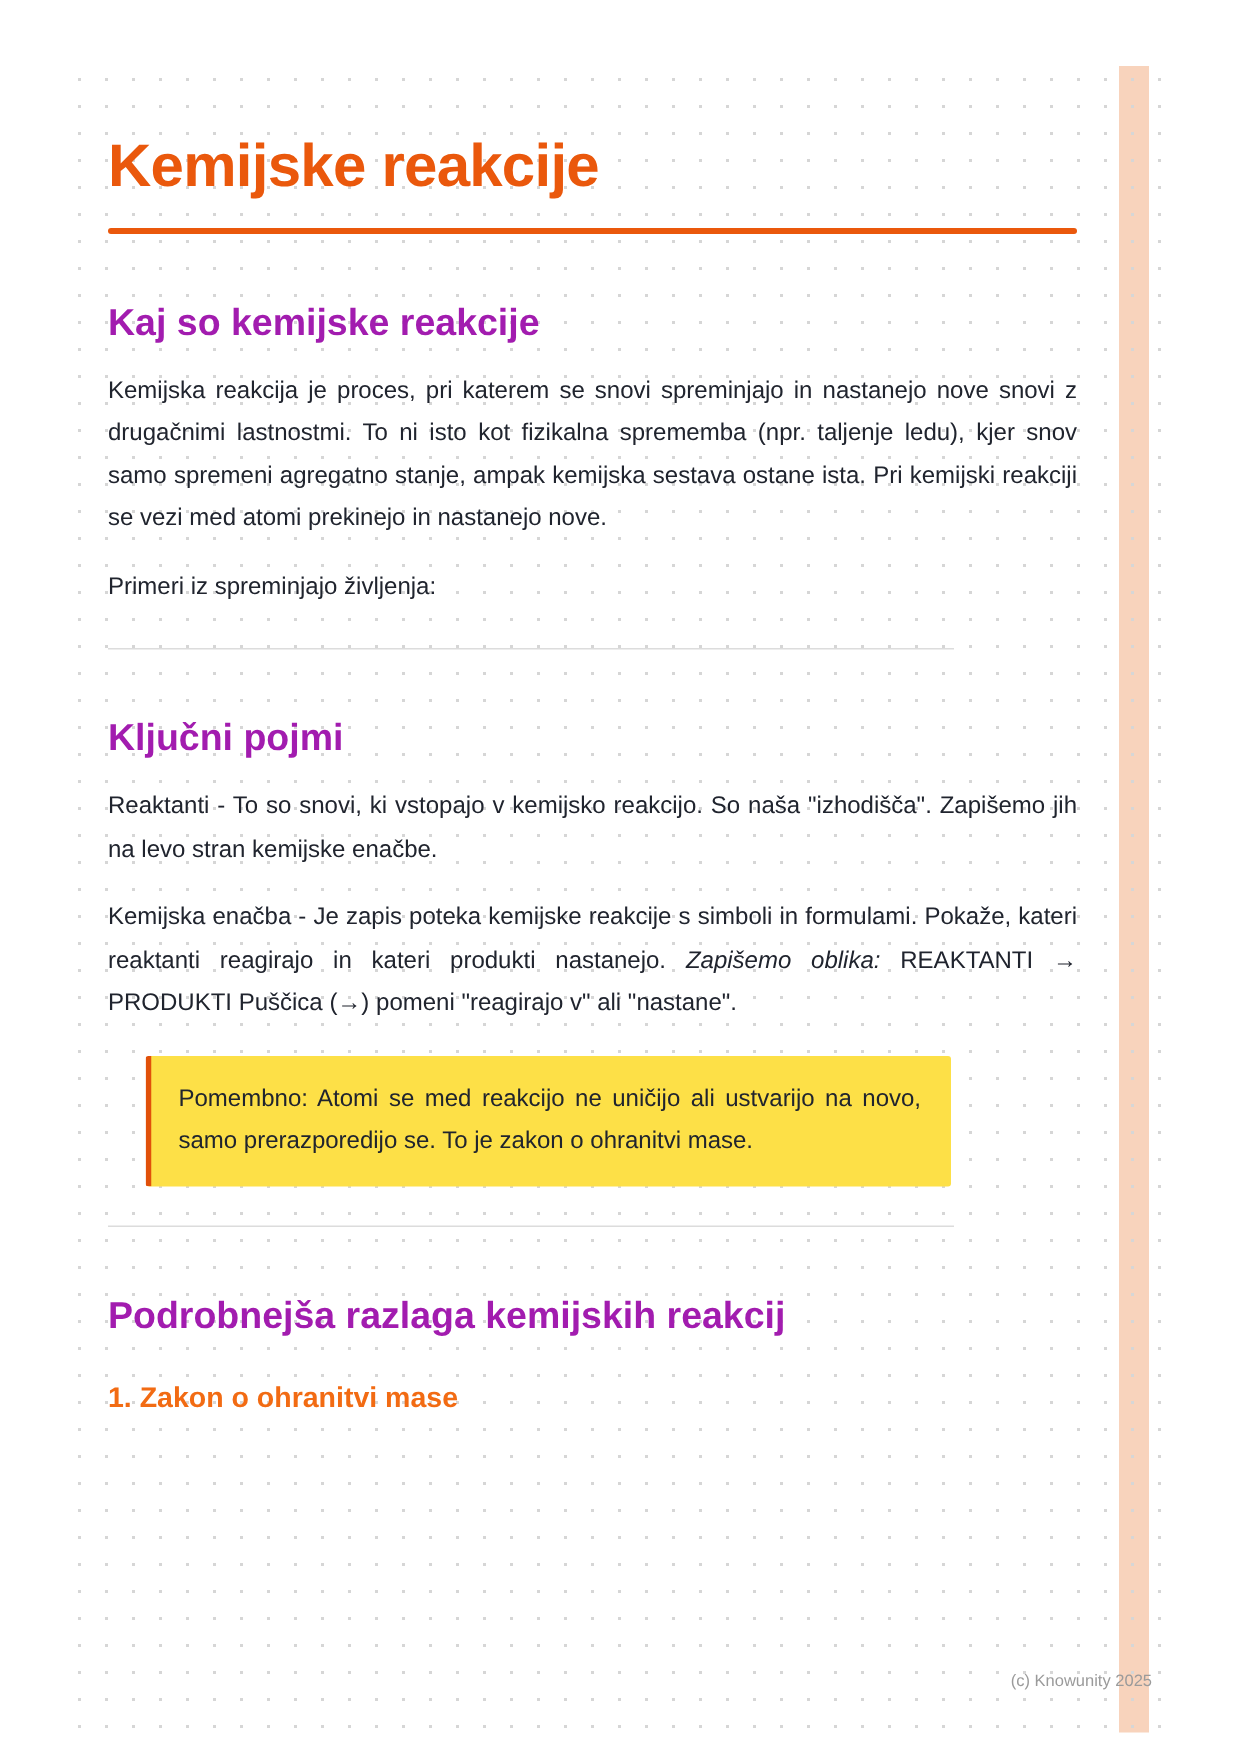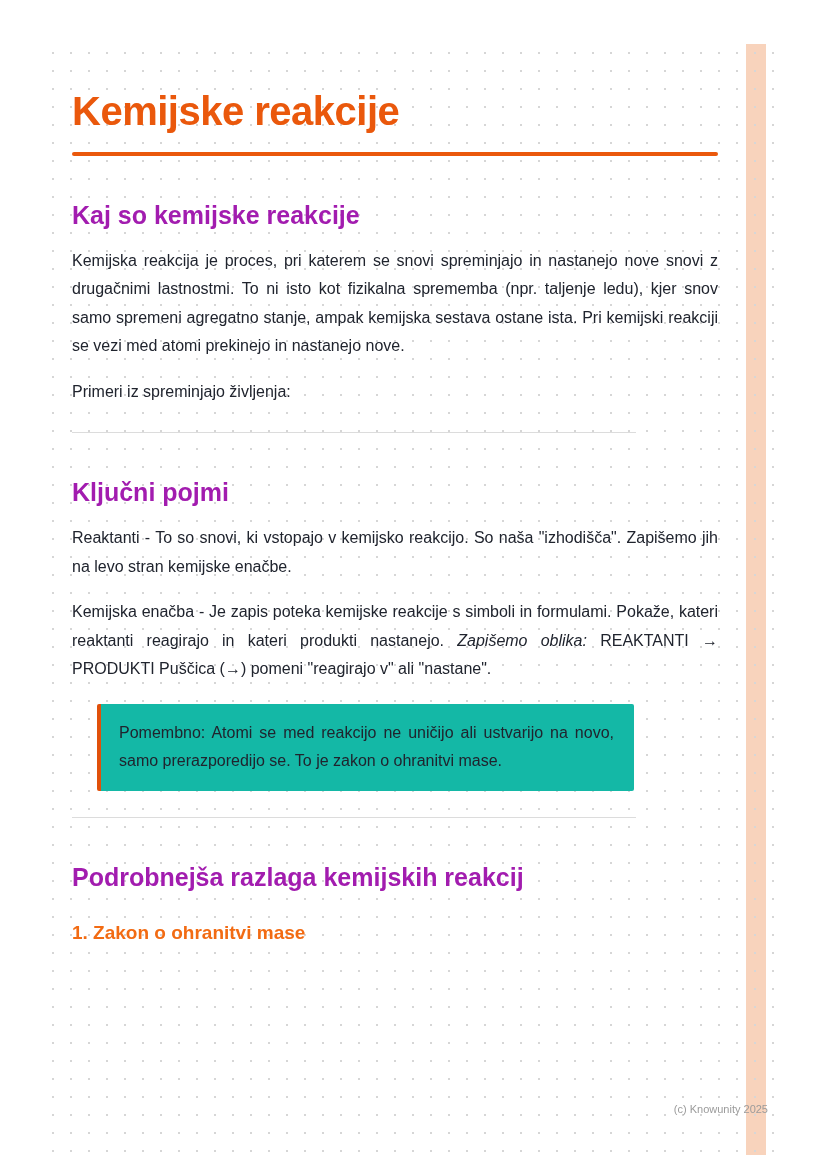--- a/index.html
+++ b/index.html
@@ -78,37 +78,37 @@
   hr.divider {
     border: none;
     border-top: 1px solid #dcdcdc;
     margin-top: 26px;
     width: 564px;
   }
   .callout {
     margin-top: 20px;
     margin-left: 25px;
     width: 537px;
-    background: #14b8a6;
+    background: #fde047;
     border-left: 4px solid #e1500a;
     border-radius: 2px;
     padding: 15px 20px 15px 18px;
   }
   .callout p {
     font-size: 16px;
     line-height: 1.78;
     text-align: justify;
     color: #20242e;
   }
   strong { font-weight: 400; }
   em { font-style: italic; }
   .footer-credit {
     position: absolute;
     right: 60px;
-    bottom: 56px;
+    bottom: 44px;
     font-size: 11px;
     color: #9b9b9b;
   }
 </style>
 </head>
 <body>
 
 <div class="stripe"></div>
 <div class="dots-layer"></div>
 

